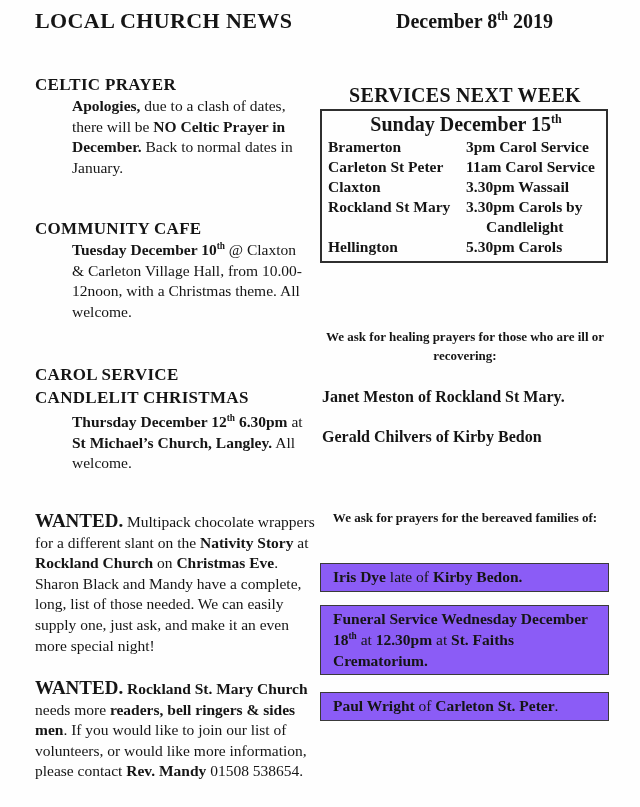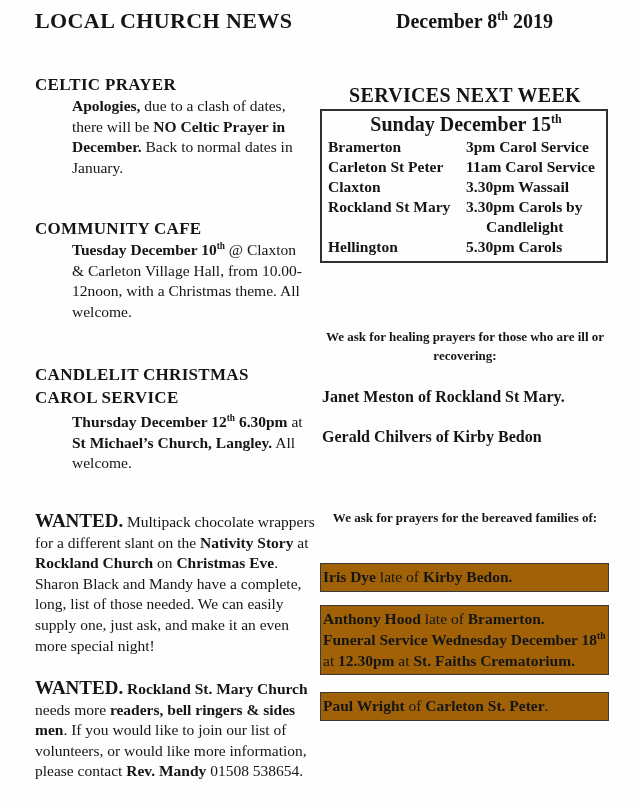--- a/index.html
+++ b/index.html
@@ -32,39 +32,39 @@
   .svc-title { text-align: center; font-size: 20px; font-weight: bold; line-height: 25px; }
   .svc-row { display: flex; font-size: 15.5px; font-weight: bold; line-height: 20px; }
   .svc-loc { flex: 0 0 138px; }
   .svc-time { flex: 1; padding-left: 20px; text-indent: -20px; }
 
   .r-center { left: 322px; width: 286px; text-align: center; font-size: 13px; font-weight: bold; line-height: 19px; }
   .r-name { left: 322px; width: 290px; font-size: 16px; font-weight: bold; }
 
   .b-box {
     left: 320px; width: 289px; box-sizing: border-box;
-    border: 1.5px solid #3a3a3a; background: #a16207;
-    padding: 3px 2px; font-size: 15.5px; line-height: 20.8px;
+    border: 1.5px solid #3a3a3a; background: #8b5cf6;
+    padding: 3px 12px; font-size: 15.5px; line-height: 20.8px;
   }
 </style>
 </head>
 <body>
 
 <div class="abs page-title">LOCAL CHURCH NEWS</div>
 <div class="abs page-date"><span>December 8</span><sup>th</sup><span> 2019</span></div>
 
 <div class="abs lhead" style="top:73px">CELTIC PRAYER</div>
 <div class="abs lbody" style="top:96px"><span class="b">Apologies,</span><span> due to a clash of dates, there will be </span><span class="b">NO Celtic Prayer in December.</span><span> Back to normal dates in January.</span></div>
 
 <div class="abs lhead" style="top:217px">COMMUNITY CAFE</div>
 <div class="abs lbody" style="top:240px"><span class="b">Tuesday December 10</span><sup>th</sup><span> @ Claxton &amp; Carleton Village Hall, from 10.00-12noon, with a Christmas theme.  All welcome.</span></div>
 
 <div class="abs lhead" style="top:363px">
+  <div>CAROL SERVICE</div>
   <div>CANDLELIT CHRISTMAS</div>
-  <div>CAROL SERVICE</div>
 </div>
 <div class="abs lbody" style="top:412px"><span class="b">Thursday December 12</span><sup>th</sup><span class="b"> 6.30pm</span><span> at </span><span class="b">St Michael’s Church, Langley.</span><span> All welcome.</span></div>
 
 <div class="abs lpara" style="top:511px"><span class="wanted-lead">WANTED.</span><span> Multipack chocolate wrappers for a different slant on the </span><span class="b">Nativity Story</span><span> at </span><span class="b">Rockland Church</span><span> on </span><span class="b">Christmas Eve</span><span>. Sharon Black and Mandy have a complete, long, list of those needed. We can easily supply one, just ask, and make it an even more special night!</span></div>
 
 <div class="abs lpara" style="top:678px"><span class="wanted-lead">WANTED.</span><span class="b"> Rockland St. Mary Church</span><span> needs more </span><span class="b">readers, bell ringers &amp; sides men</span><span>. If you would like to join our list of volunteers, or would like more information, please contact </span><span class="b">Rev. Mandy</span><span> 01508 538654.</span></div>
 
 <div class="abs svc-heading">SERVICES NEXT WEEK</div>
 
 <div class="abs svc-box">
@@ -93,19 +93,18 @@
 
 <div class="abs r-center" style="top:327px">We ask for healing prayers for those who are ill or recovering:</div>
 <div class="abs r-name" style="top:388px">Janet Meston of Rockland St Mary.</div>
 <div class="abs r-name" style="top:428px">Gerald Chilvers of Kirby Bedon</div>
 
 <div class="abs r-center" style="top:508px">We ask for prayers for the bereaved families of:</div>
 
 <div class="abs b-box" style="top:563px"><span class="b">Iris Dye</span><span> late of </span><span class="b">Kirby Bedon.</span></div>
 
 <div class="abs b-box" style="top:605px">
-  <div><span class="b">Anthony Hood</span><span> late of  </span><span class="b">Bramerton.</span></div>
   <div><span class="b">Funeral Service Wednesday December 18</span><sup>th</sup><span> at </span><span class="b">12.30pm</span><span> at </span><span class="b">St. Faiths Crematorium.</span></div>
 </div>
 
 <div class="abs b-box" style="top:692px">
   <div><span class="b">Paul Wright</span><span> of </span><span class="b">Carleton St. Peter</span><span>. </span></div>
 </div>
 
 </body></html>

